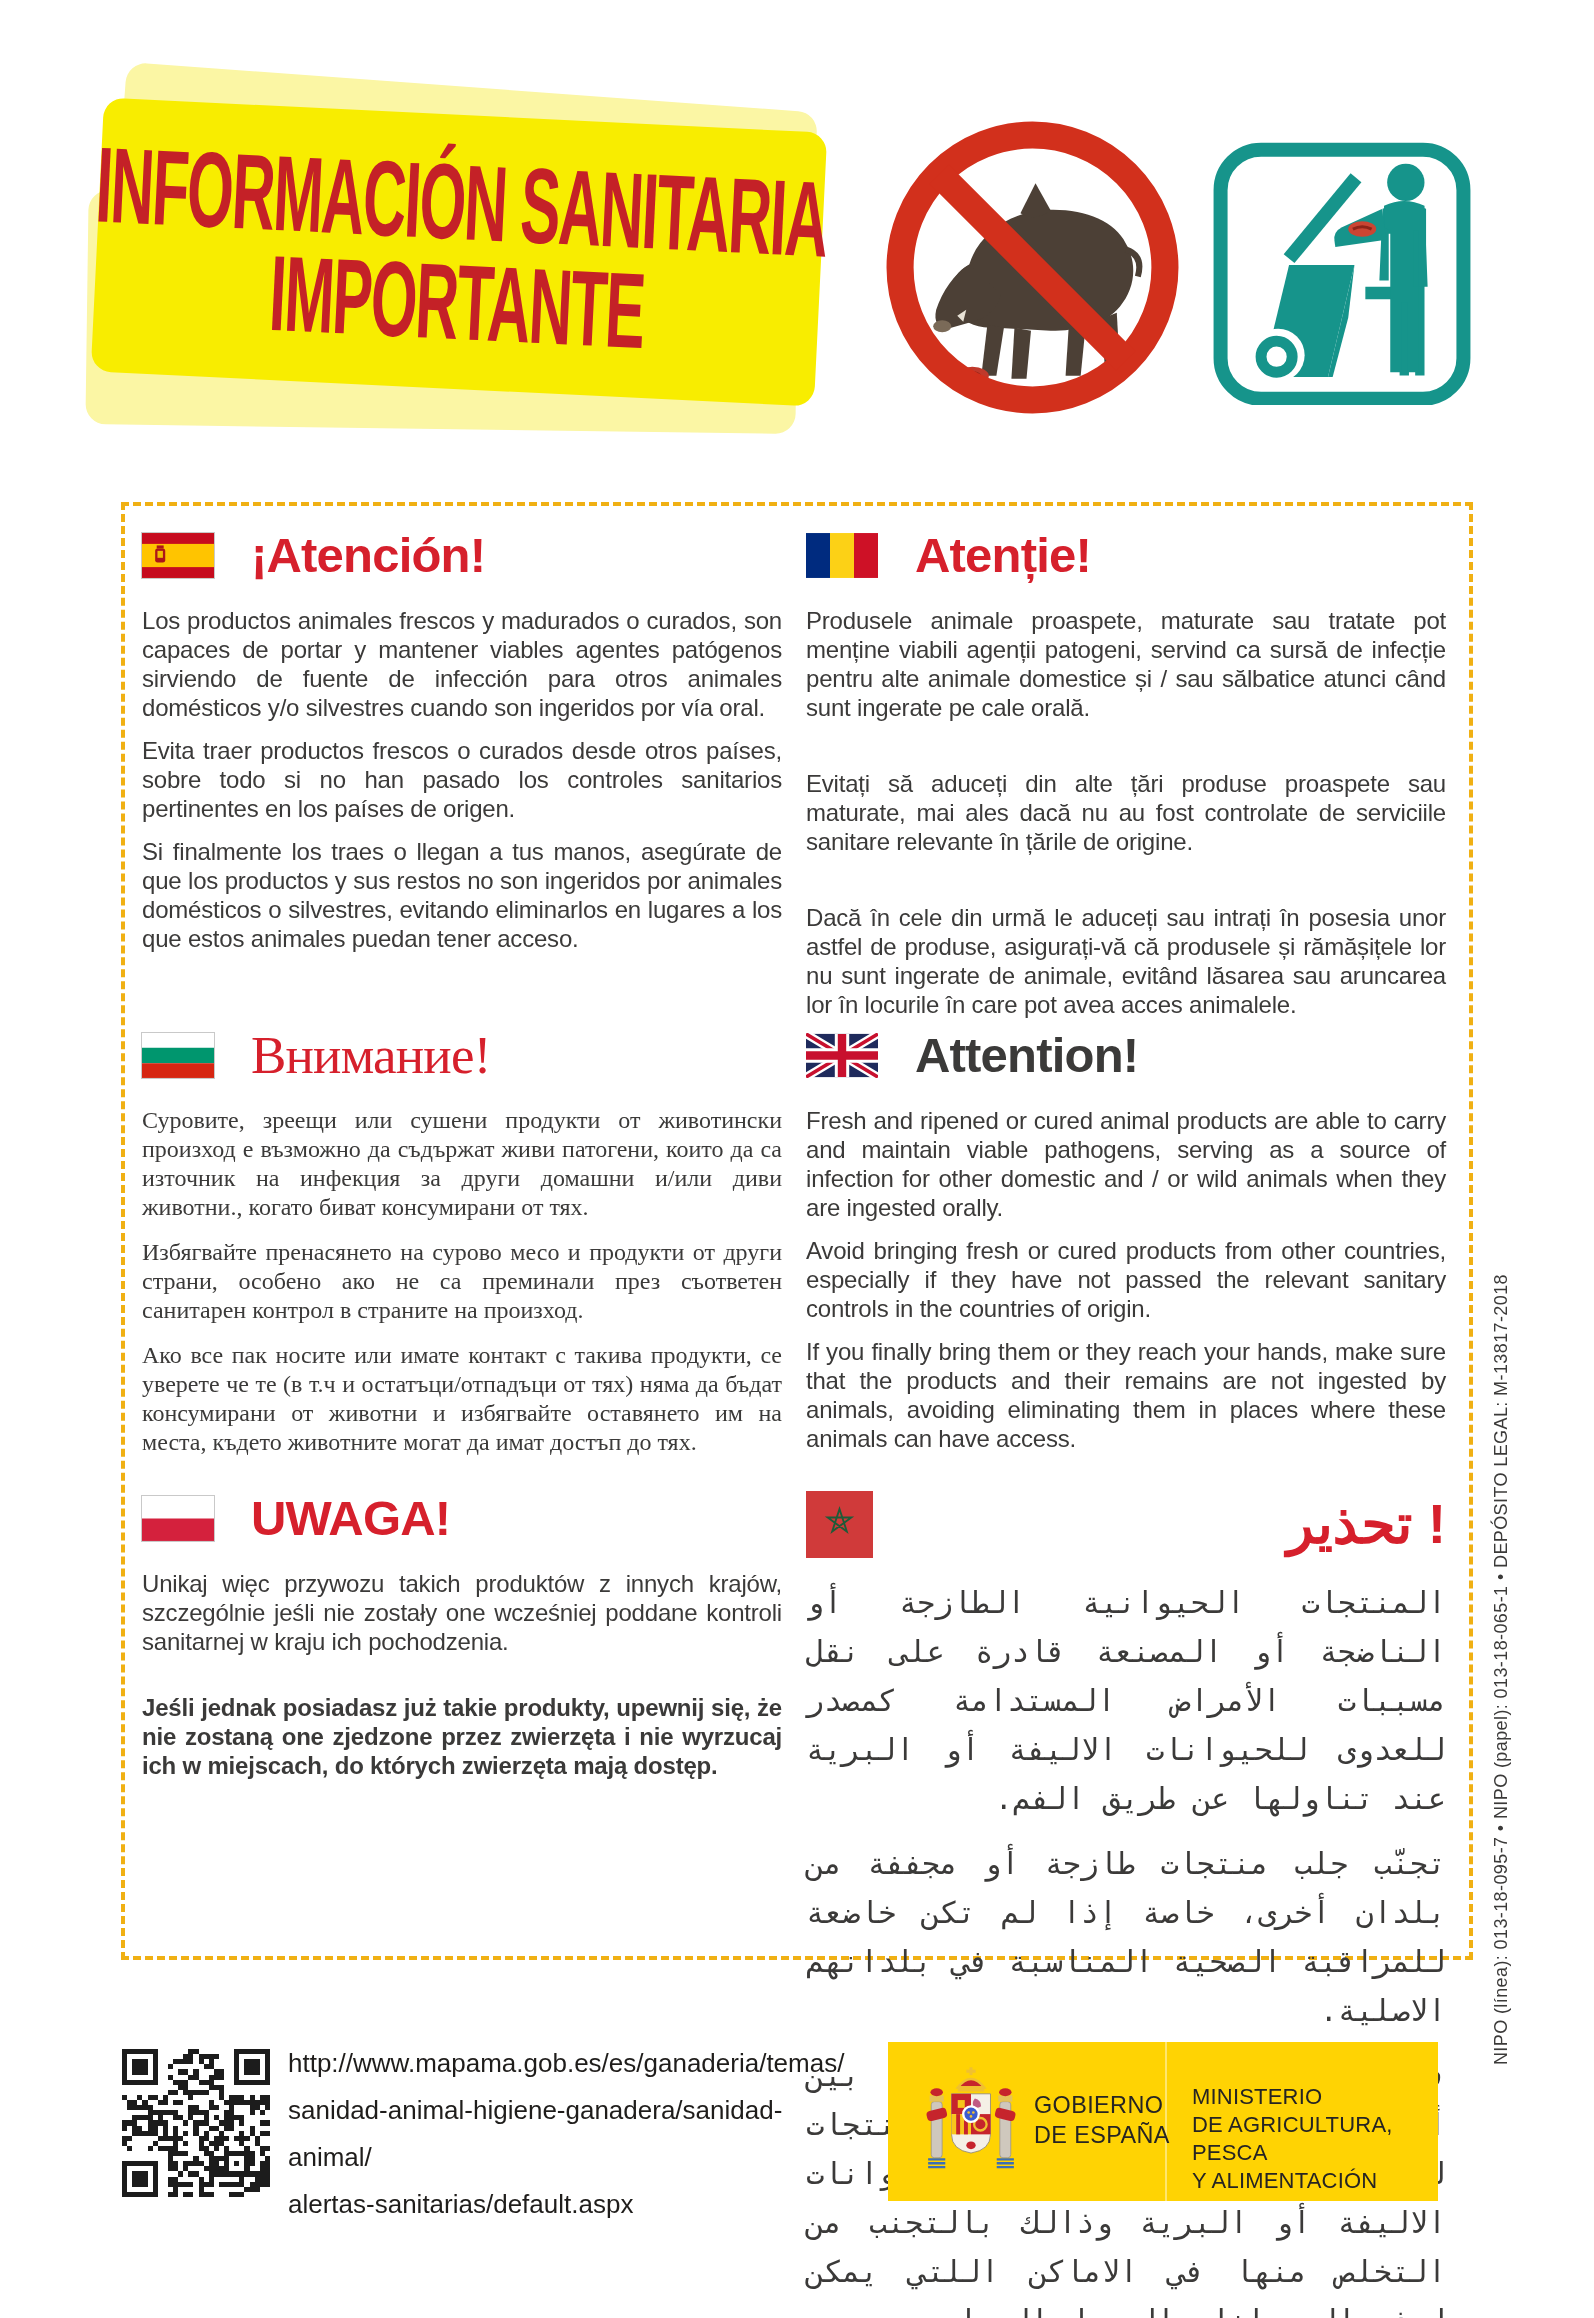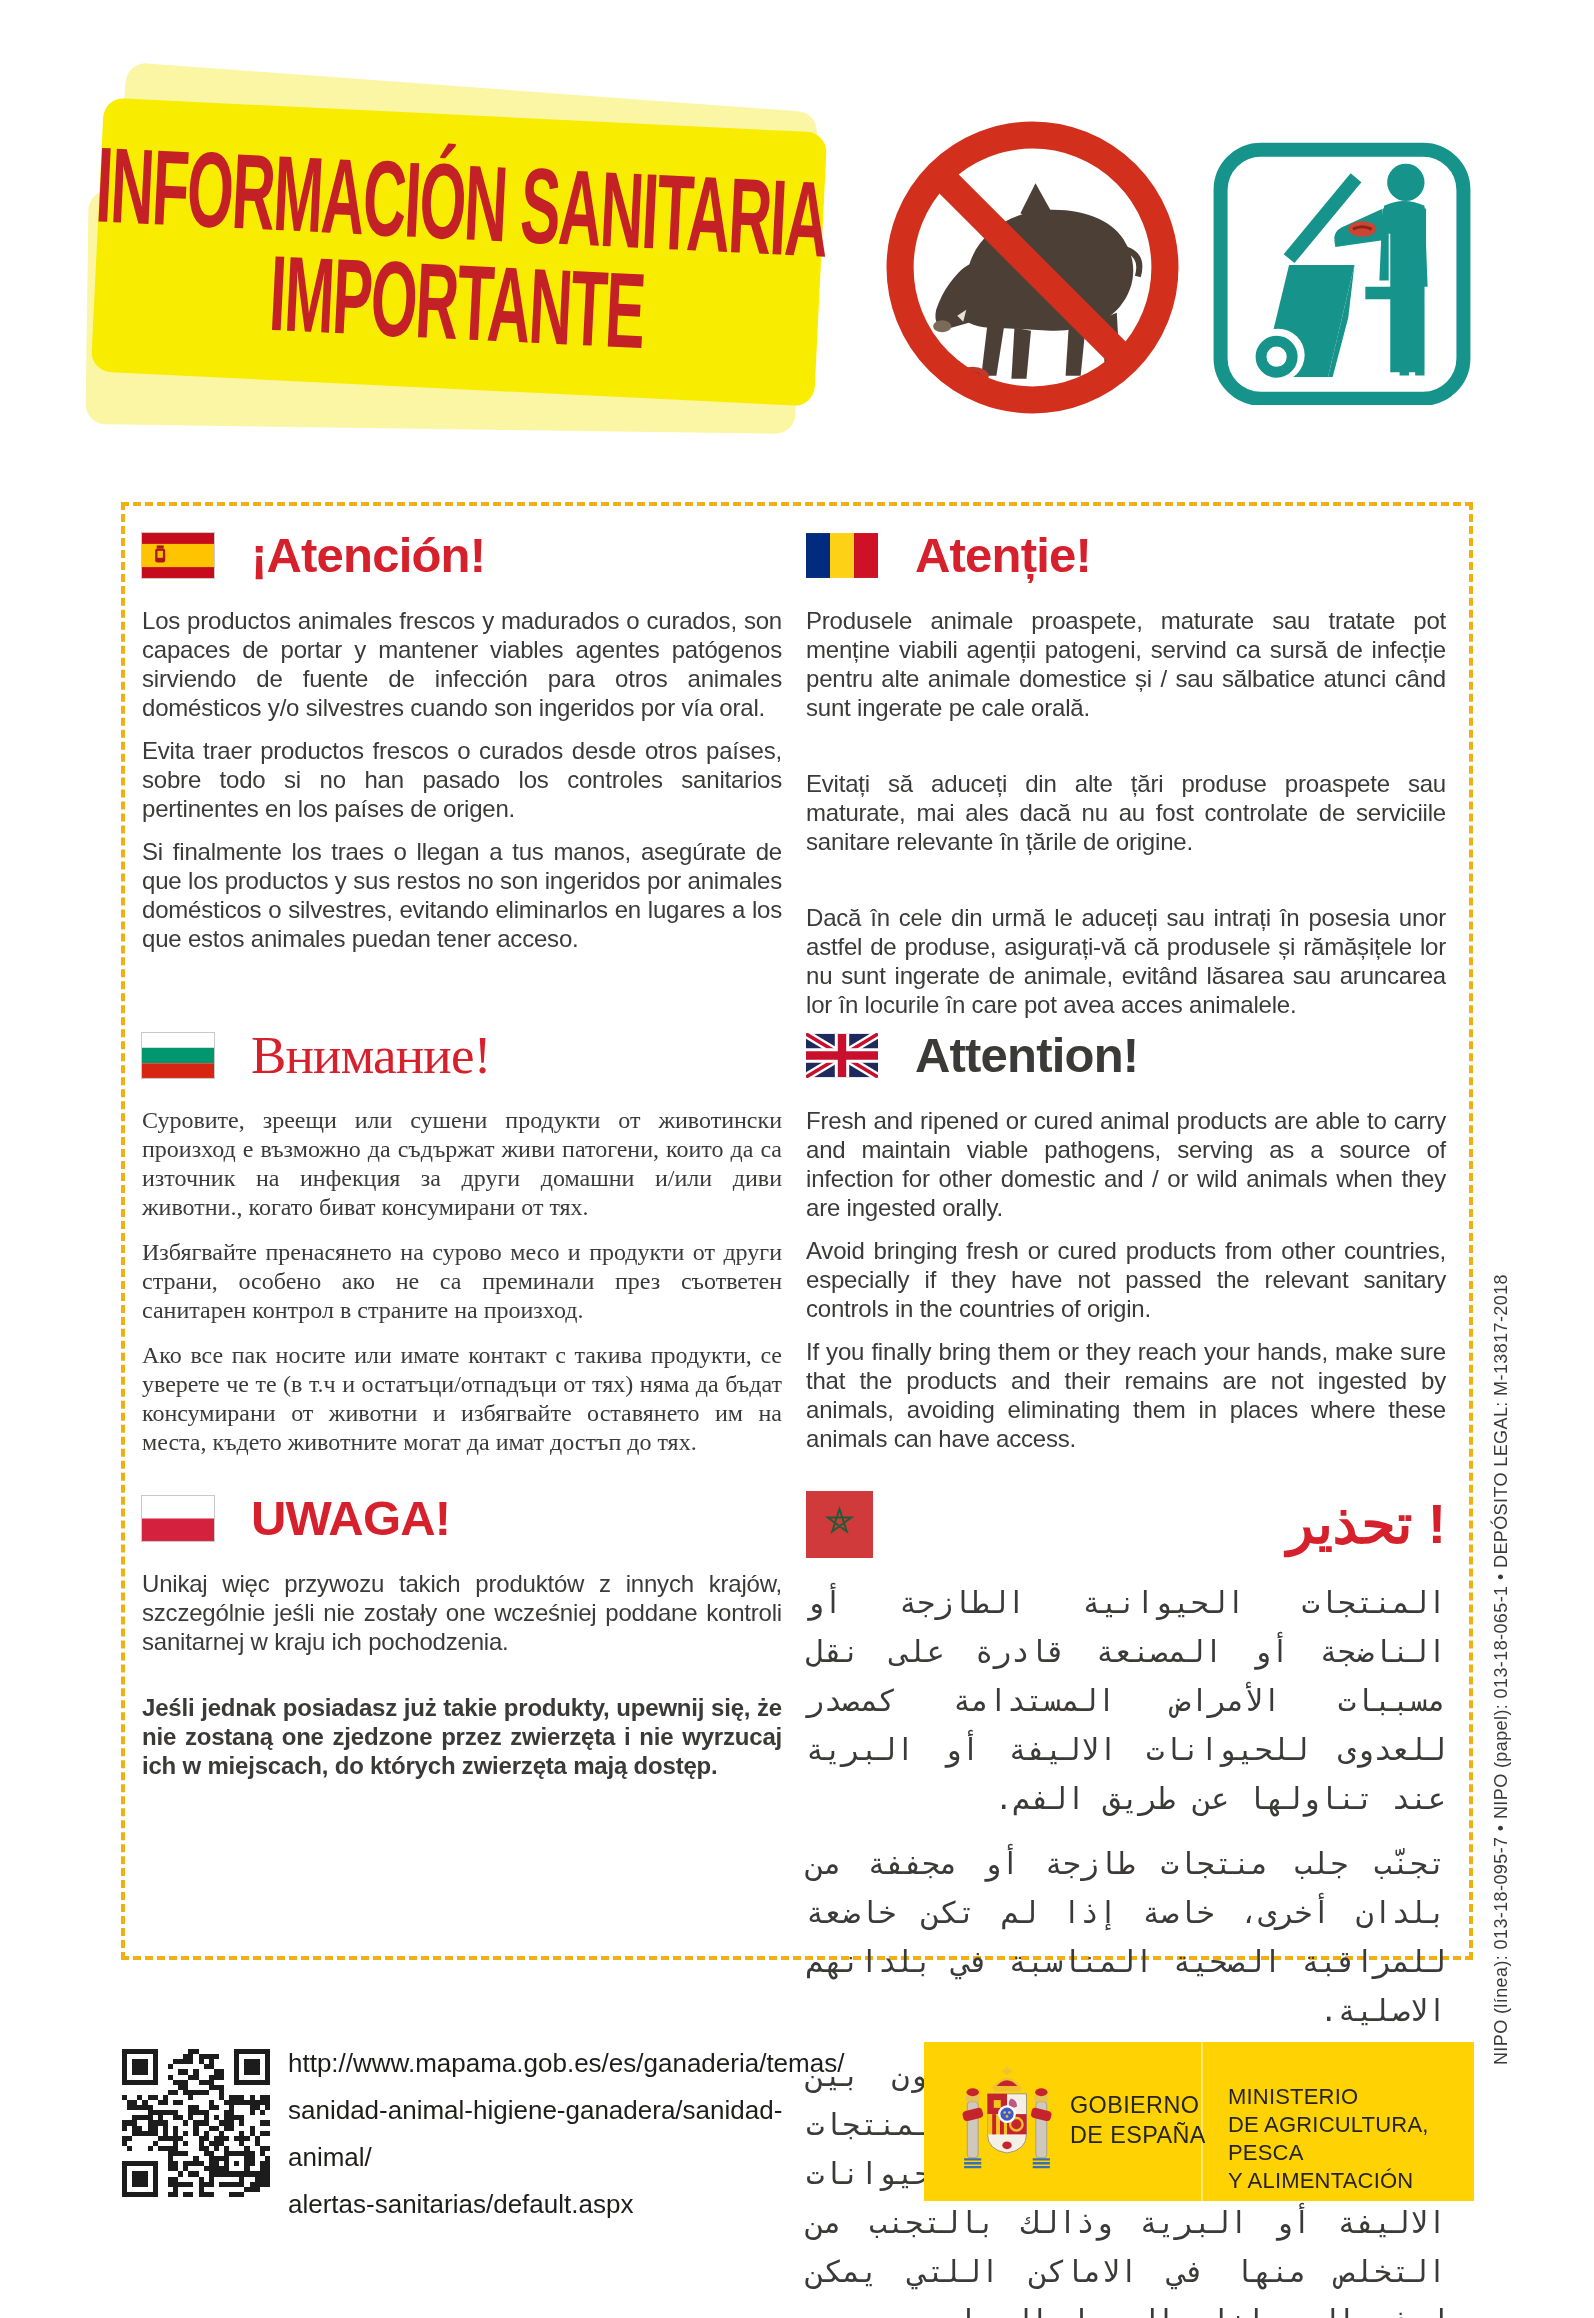--- a/index.html
+++ b/index.html
@@ -51,21 +51,21 @@
   
   .legal-vert{position:absolute;left:1481px;top:1370px;width:40px;height:600px;
       display:flex;align-items:center;justify-content:center;}
   .legal-vert span{writing-mode:vertical-rl;transform:rotate(180deg);
       font-size:18px;color:#3B3A39;letter-spacing:0.4px;white-space:nowrap;}
 
   
   .qr{position:absolute;left:122px;top:2049px;width:148px;height:148px;}
   .url-block{position:absolute;left:288px;top:2040px;width:545px;
       font-family:Liberation Sans, sans-serif;font-size:26px;line-height:47px;color:#1F1D1B;}
-  .gov-box{position:absolute;left:888px;top:2042px;width:550px;height:159px;background:#FFD303;margin-left:36px;}
+  .gov-box{position:absolute;left:888px;top:2042px;width:550px;height:159px;background:#FFD303;}
   .gov-divider{position:absolute;left:277px;top:0;width:2.3px;height:159px;background:#FFE66E;}
   .coa{position:absolute;left:37px;top:18.7px;}
   .gov-name{position:absolute;left:146px;top:48px;font-size:23.4px;line-height:30px;color:#262423;letter-spacing:0.4px;}
   .min-name{position:absolute;left:304px;top:41px;font-size:22px;line-height:28px;color:#262423;letter-spacing:0.2px;}
 </style>
 </head>
 <body>
 
 <div class="page">
 

